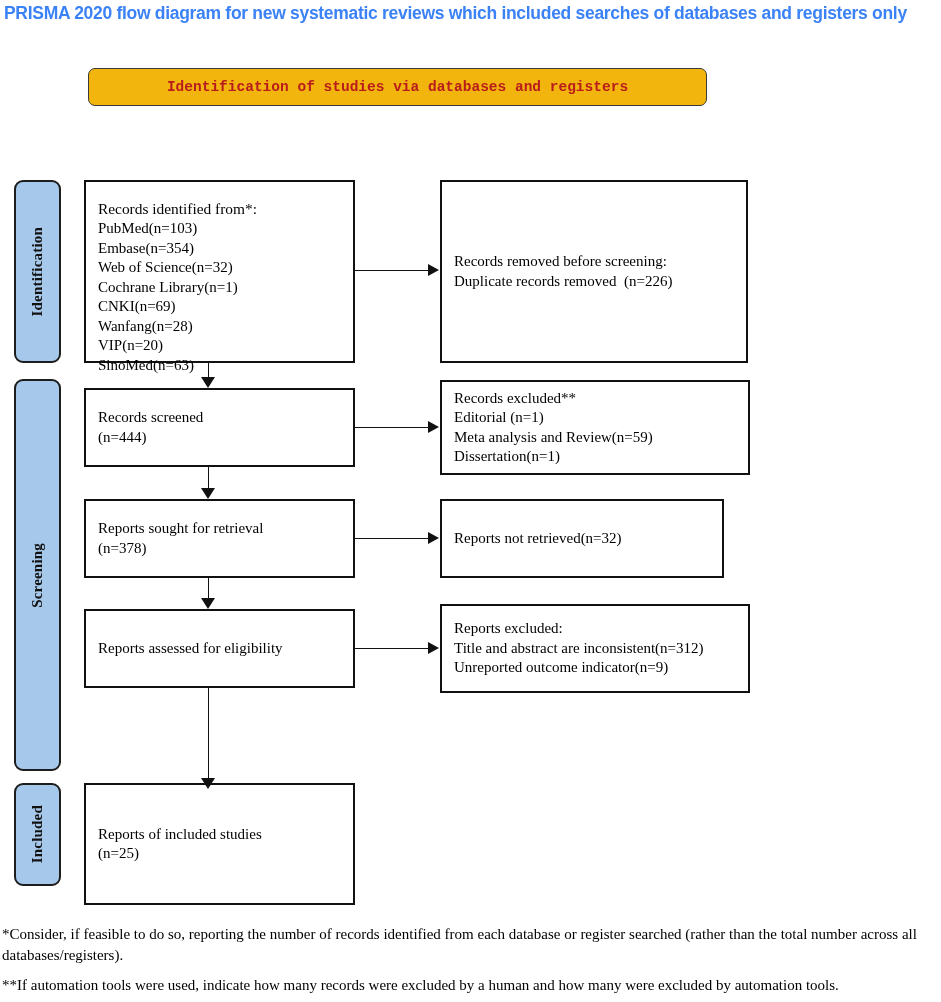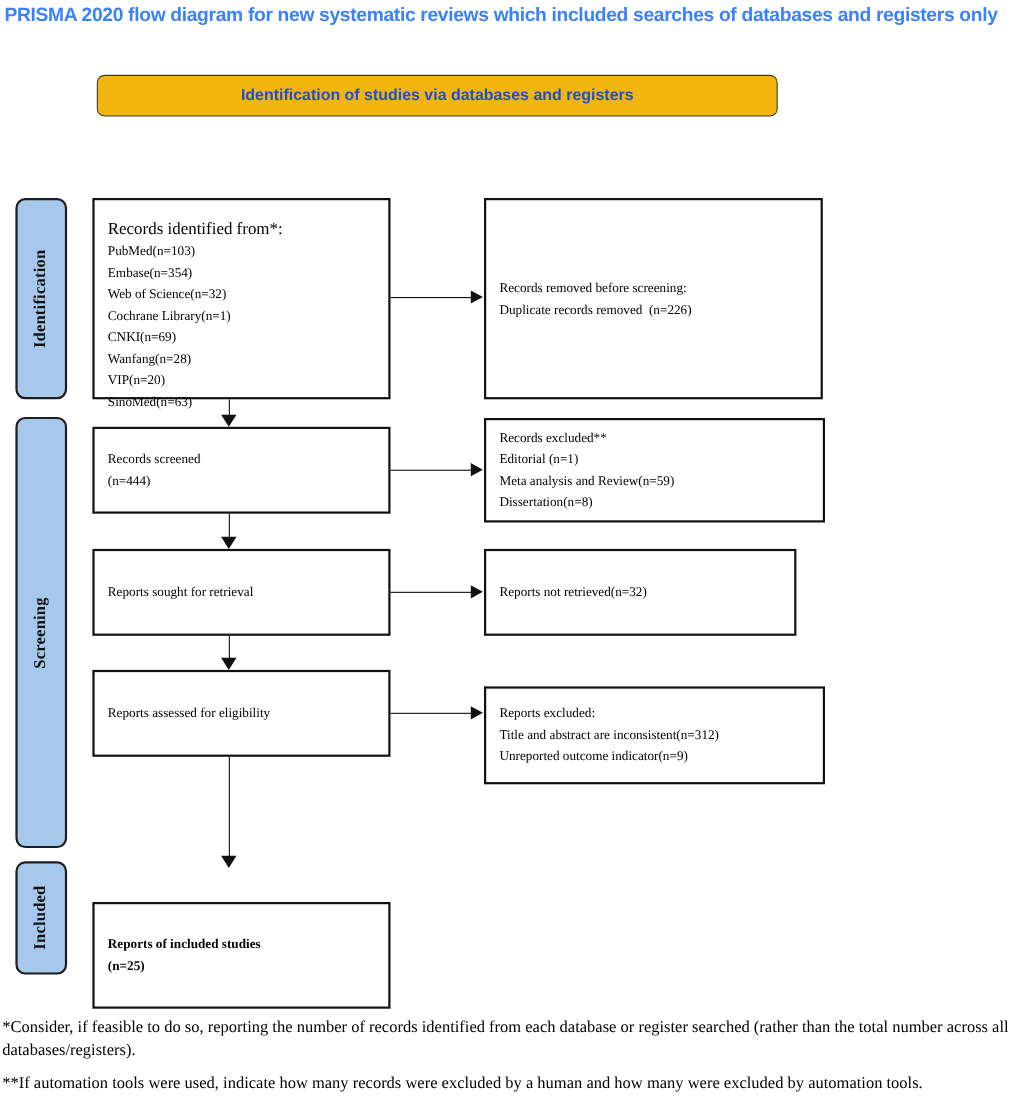--- a/index.html
+++ b/index.html
@@ -40,24 +40,24 @@
     height: 38px;
     background: #F2B50D;
     border: 1.5px solid #3a3a3a;
     border-radius: 7px;
     box-sizing: border-box;
     display: flex;
     align-items: center;
     justify-content: center;
   }
   .banner-label {
-    font-family: Liberation Sans, sans-serif;
+    font-family: Liberation Mono, monospace;
     font-weight: bold;
     font-size: 14.5px;
-    color: #1d4ed8;
+    color: #b91c1c;
   }
 
   
   .stage-bar {
     position: absolute;
     background: #A6C8EA;
     border: 2px solid #1d1d1d;
     border-radius: 9px;
     box-sizing: border-box;
     display: flex;
@@ -84,43 +84,43 @@
     background: #ffffff;
     border: 2.2px solid #111111;
     box-sizing: border-box;
     padding: 0 12px;
     display: flex;
     flex-direction: column;
     justify-content: center;
   }
   .flow-box .bx-line {
     font-family: "Liberation Serif", serif;
-    font-size: 12px;
+    font-size: 15px;
     line-height: 19.5px;
     color: #000;
     white-space: pre;
   }
   .flow-box .bx-line.heading {
     font-size: 15.4px;
     line-height: 21px;
   }
   .flow-box.pad-list { justify-content: flex-start; padding-top: 16px; }
 
   
   #box-identified   { left: 84px; top: 180px; width: 271px; height: 183px; }
   #box-screened     { left: 84px; top: 388px; width: 271px; height: 79px;  }
   #box-sought       { left: 84px; top: 499px; width: 271px; height: 79px;  }
   #box-assessed     { left: 84px; top: 609px; width: 271px; height: 79px;  }
-  #box-included     { left: 84px; top: 820px; width: 271px; height: 97px; font-weight: bold;  }
+  #box-included     { left: 84px; top: 783px; width: 271px; height: 122px;  }
 
   
   #box-removed      { left: 440px; top: 180px; width: 308px; height: 183px; }
   #box-excl-records { left: 440px; top: 380px; width: 310px; height: 95px;  }
   #box-not-retrieved{ left: 440px; top: 499px; width: 284px; height: 79px;  }
-  #box-excl-reports { left: 440px; top: 604px; width: 310px; height: 89px; margin-top: 20px;  }
+  #box-excl-reports { left: 440px; top: 604px; width: 310px; height: 89px;  }
 
   
   .conn { position: absolute; }
   .conn-line-h {
     height: 0;
     border-top: 1.8px solid #111;
   }
   .conn-line-v {
     width: 0;
     border-left: 1.8px solid #111;
@@ -191,25 +191,26 @@
 
 <div class="flow-box" id="box-screened">
   <div class="bx-line">Records screened</div>
   <div class="bx-line">(n=444)</div>
 </div>
 
 <div class="flow-box" id="box-excl-records">
   <div class="bx-line">Records excluded**</div>
   <div class="bx-line">Editorial (n=1)</div>
   <div class="bx-line">Meta analysis and Review(n=59)</div>
-  <div class="bx-line">Dissertation(n=8)</div>
+  <div class="bx-line">Dissertation(n=1)</div>
 </div>
 
 <div class="flow-box" id="box-sought">
   <div class="bx-line">Reports sought for retrieval</div>
+  <div class="bx-line">(n=378)</div>
 </div>
 
 <div class="flow-box" id="box-not-retrieved">
   <div class="bx-line">Reports not retrieved(n=32)</div>
 </div>
 
 <div class="flow-box" id="box-assessed">
   <div class="bx-line">Reports assessed for eligibility</div>
 </div>
 

